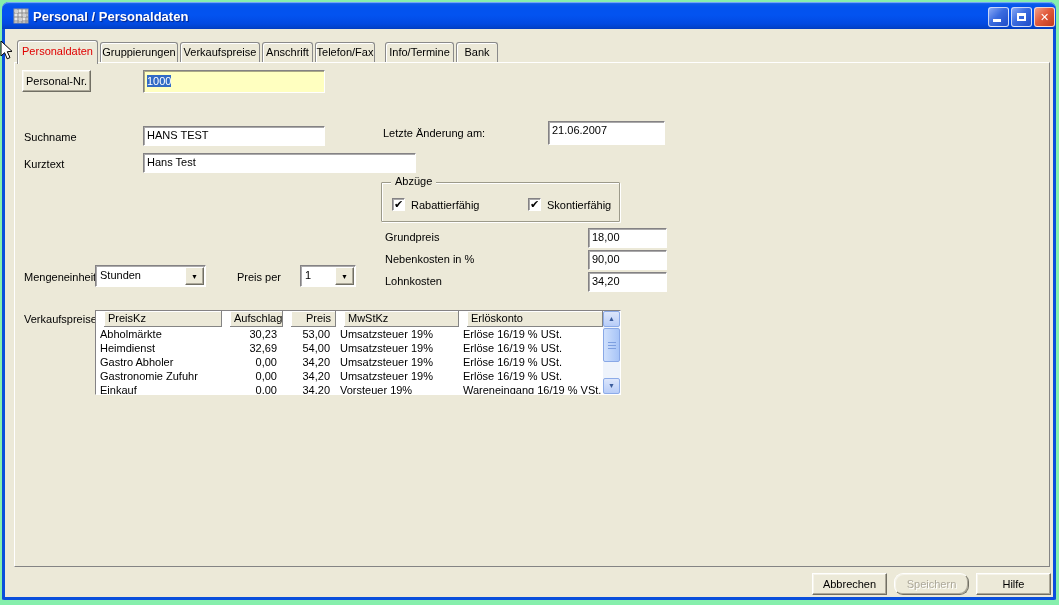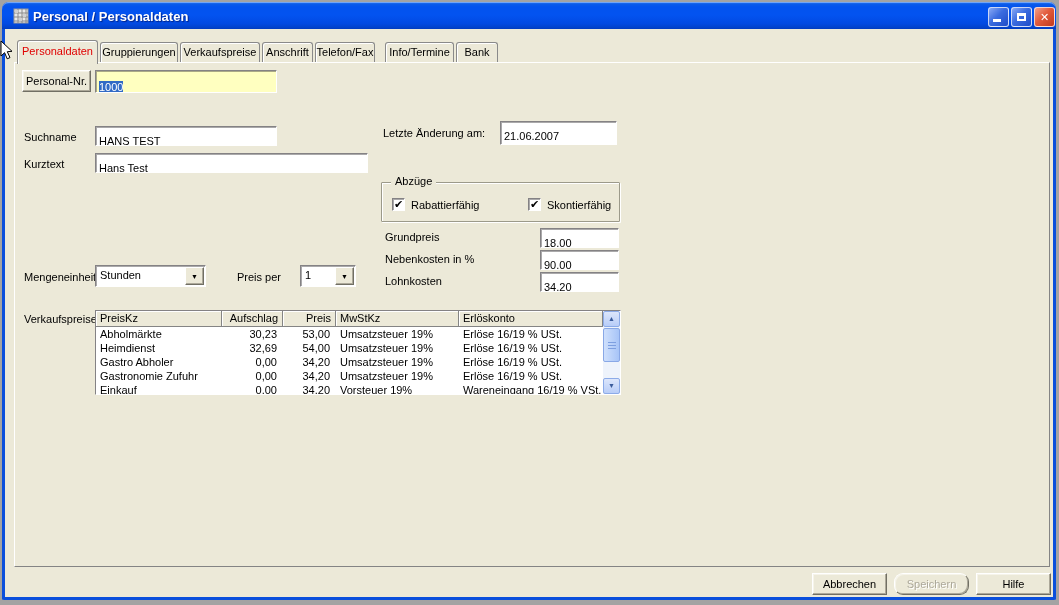--- a/index.html
+++ b/index.html
@@ -1,16 +1,16 @@
 <!DOCTYPE html>
 <html><head>
 <meta charset="utf-8">
 <style>
   html,body{margin:0;padding:0;background:#000;}
-  #screen{position:relative;width:1059px;height:605px;background:#a3a3a3;overflow:hidden;
+  #screen{position:relative;width:1059px;height:605px;background:#86efac;overflow:hidden;
           font-family:"Liberation Sans","DejaVu Sans",sans-serif;font-size:11px;color:#000;}
 
   
   .window{position:absolute;left:2px;top:2px;width:1048px;height:595px;
           background:#ece9d8;border:3px solid #0a4fdc;border-top:none;
           border-radius:7px 7px 2px 2px;}
   .titlebar{position:absolute;left:2px;top:2px;width:1054px;height:27px;
             border-radius:7px 7px 0 0;
             background:linear-gradient(180deg,#2f7df6 0%,#0b5be9 8%,#0353ee 18%,#0353f0 48%,#024ae2 80%,#0243cc 94%,#013bbf 100%);
             box-shadow:inset 0 1px 0 rgba(255,255,255,.35);}
@@ -33,21 +33,21 @@
 
   
   .panel{position:absolute;left:14px;top:62px;width:1036px;height:505px;background:#ece9d8;
          border:1px solid;border-color:#fff #848484 #848484 #fff;box-sizing:border-box;z-index:1;}
 
   
   .lbl{position:absolute;white-space:nowrap;z-index:3;}
   .field{position:absolute;background:#fff;box-sizing:border-box;z-index:3;
          border:1px solid;border-color:#848284 #fff #fff #848284;
          box-shadow:inset 1px 1px 0 rgba(66,65,66,.45);
-         padding:8px 3px;white-space:nowrap;overflow:hidden;}
+         padding:2px 3px;white-space:nowrap;overflow:hidden;margin-left:48px;}
   .field.yellow{background:#ffffc0;}
   .sel{background:#316ac5;color:#fff;}
   .btn3d{position:absolute;background:#ece9d8;box-sizing:border-box;z-index:3;
          border:1px solid;border-color:#fff #716f64 #716f64 #fff;
          box-shadow:inset -1px -1px 0 #aca899,inset 1px 1px 0 #f6f4ea;
          text-align:center;cursor:default;}
   .btn3d.disabled{color:#aca899;text-shadow:1px 1px 0 #fff;border-radius:9px;}
   .group{position:absolute;box-sizing:border-box;z-index:3;
          border:1px solid #9c9a8a;border-radius:1px;box-shadow:inset 1px 1px 0 #fff,1px 1px 0 #fff;}
   .group-legend{position:absolute;top:-8px;left:9px;background:#ece9d8;padding:0 4px;}
@@ -63,21 +63,21 @@
                border:1px solid;border-color:#fff #716f64 #716f64 #fff;box-shadow:inset -1px -1px 0 #aca899;
                text-align:center;font-size:7px;line-height:17px;color:#000;}
 
   
   .table-wrap{position:absolute;left:95px;top:310px;width:526px;height:85px;background:#fff;box-sizing:border-box;z-index:3;
               border:1px solid;border-color:#848284 #fff #fff #848284;overflow:hidden;}
   .grid{position:absolute;left:0;top:0;width:507px;display:grid;
         grid-template-columns:126px 61px 53px 123px 144px;}
   .hcell{background:#ece9d8;border-right:1px solid #848484;border-bottom:1px solid #848484;
          box-shadow:inset 1px 1px 0 #fff;height:16px;line-height:15px;padding:0 4px;
-         box-sizing:border-box;white-space:nowrap;overflow:hidden;}
+         box-sizing:border-box;white-space:nowrap;overflow:hidden;margin-left:8px;}
   .hcell.num{text-align:right;}
   .cell{height:14px;line-height:14px;padding:0 4px;white-space:nowrap;overflow:hidden;background:#fff;}
   .cell.num{text-align:right;padding-right:6px;}
 
   
   .vscroll{position:absolute;right:0;top:0;width:17px;height:83px;background:#eef3fb;}
   .sc-btn{position:absolute;left:0;width:17px;height:16px;box-sizing:border-box;border-radius:2px;
           background:linear-gradient(180deg,#dce6fb,#b8cdf8);border:1px solid #8cabe8;
           text-align:center;font-size:7px;line-height:14px;color:#3a5c9c;}
   .sc-thumb{position:absolute;left:0;top:17px;width:17px;height:34px;box-sizing:border-box;border-radius:2px;

